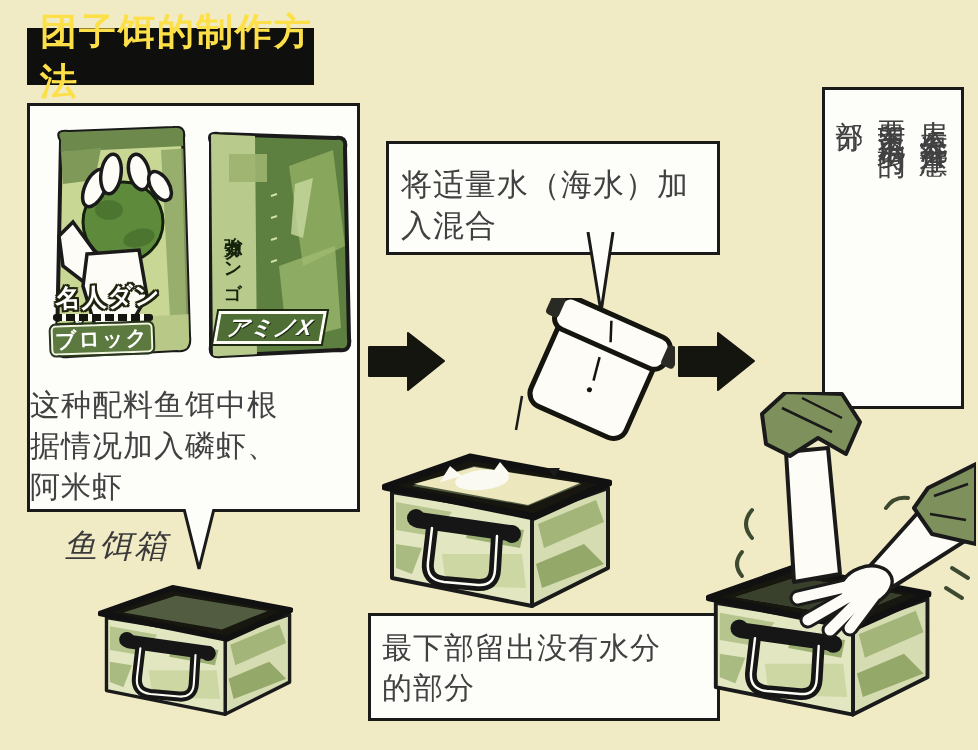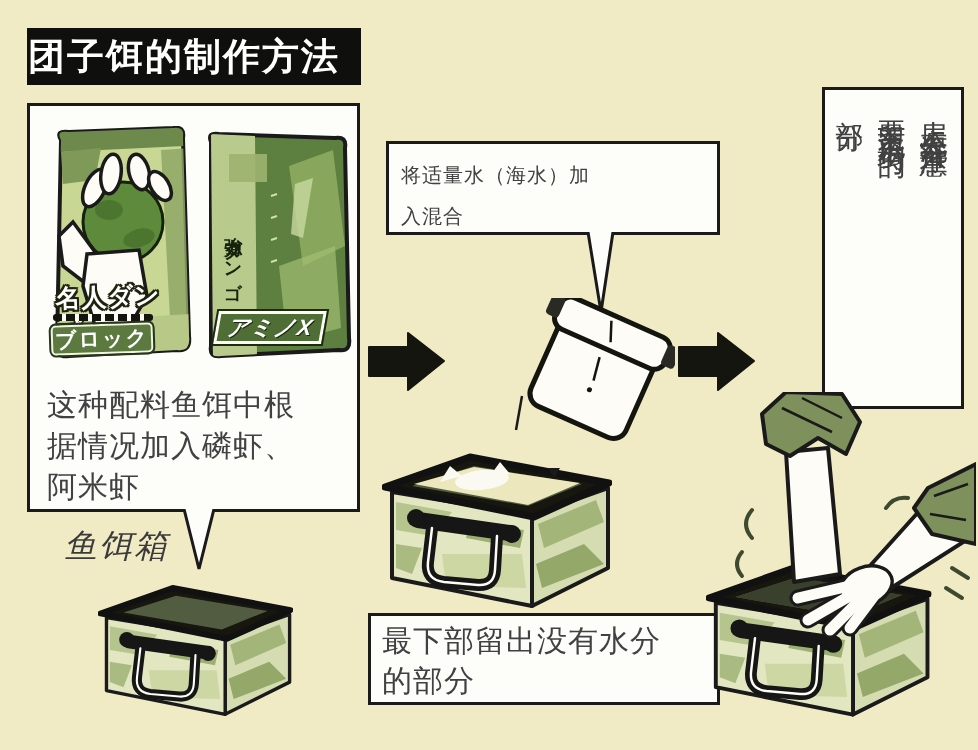--- a/index.html
+++ b/index.html
@@ -6,41 +6,41 @@
   body{
     width:978px;height:750px;position:relative;overflow:hidden;
     background:#f0ebc5;
     font-family:"Liberation Sans","DejaVu Sans",sans-serif;
     color:#3f3f3f;
   }
   .abs{position:absolute;}
   .preline{white-space:pre-line;}
   
   .title-banner{
-    left:27px;top:28px;width:334px;height:57px;
-    background:#0f0f0d;color:#ffffff;
+    left:27px;top:28px;width:287px;height:57px;
+    background:#0f0f0d;color:#fde047;
     font-size:37px;font-weight:700;letter-spacing:2px;
-    display:flex;align-items:center;padding-left:1px;box-sizing:border-box;
+    display:flex;align-items:center;padding-left:13px;box-sizing:border-box;
   }
   
   .wbox{background:#fdfdfa;border:3px solid #1a1a1a;box-sizing:border-box;}
   .left-panel{left:27px;top:103px;width:333px;height:409px;}
   .panel-note{
-    left:47px;top:384px;width:300px;
+    left:30px;top:384px;width:300px;
     font-size:30px;line-height:41px;color:#414141;letter-spacing:1px;
   }
   .bubble-add-water{
-    left:386px;top:141px;width:334px;height:94px;
-    font-size:20px;line-height:41px;color:#414141;
-    padding:11px 12px;letter-spacing:1px;
+    left:386px;top:141px;width:334px;height:114px;
+    font-size:31px;line-height:41px;color:#414141;
+    padding:20px 12px;letter-spacing:1px;
   }
   .note-bottom{
-    left:368px;top:613px;width:352px;height:92px;
+    left:368px;top:613px;width:352px;height:108px;
     font-size:30px;line-height:40px;color:#414141;
-    padding:5px 11px;letter-spacing:1px;
+    padding:12px 11px;letter-spacing:1px;
   }
   .note-vertical{
     left:822px;top:87px;width:142px;height:322px;
     writing-mode:vertical-rl;
     font-size:28px;line-height:42px;letter-spacing:4px;color:#414141;
     padding:8px 7px;
   }
   .caption-baitbox{
     left:64px;top:524px;font-size:33px;color:#3a3a3a;letter-spacing:2px;font-style:italic;
   }

